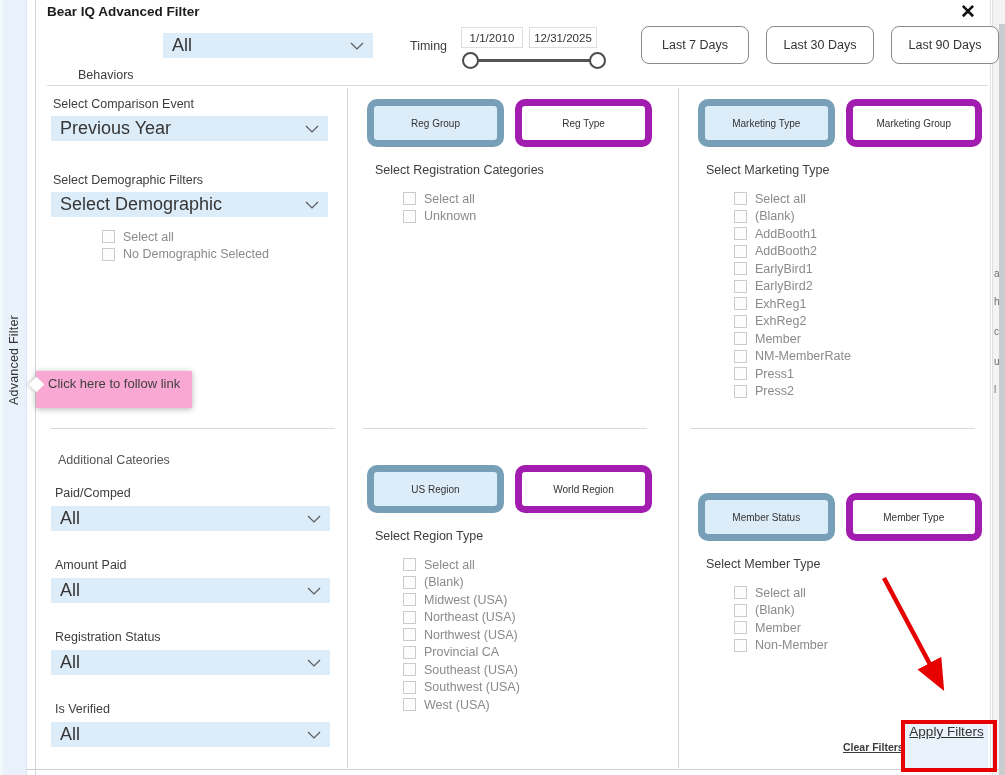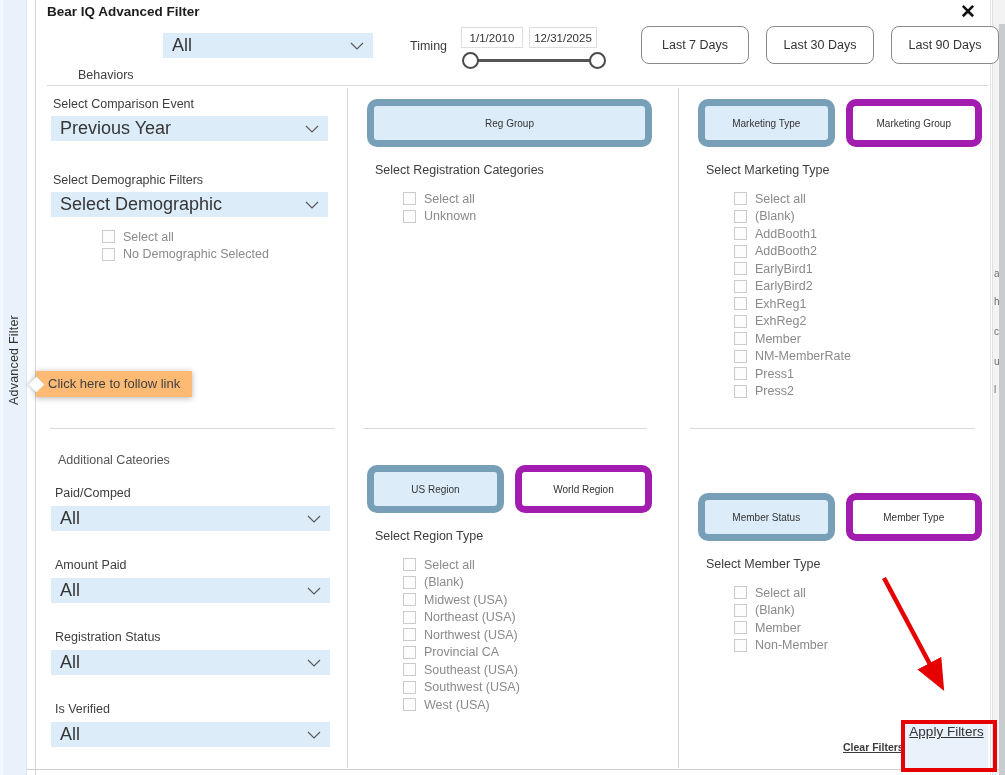--- a/index.html
+++ b/index.html
@@ -59,21 +59,21 @@
   .tab-btn.selected { background:#dcecf9; border-color:#77a0b8; }
   .sec-label { font-size:12.5px; color:#3d3d3d; margin:16px 0 13px 8px; }
 
   
   .check-list { margin-left:5px; }
   .check-row { display:flex; align-items:center; height:17.5px; cursor:pointer;padding-left:31px; }
   .cbx { width:13px; height:13px; border:1px solid #cbcbcb; background:#fdfdfd; margin-right:8px; flex:none; }
   .cbx-label { font-size:12.5px; color:#8a8a8a; white-space:nowrap; }
 
   
-  .tooltip { left:36px; top:371px; background:#fdba74; padding:5px 12px 6px;
+  .tooltip { left:36px; top:371px; background:#f9a8d4; padding:5px 12px 17px;
     box-shadow:0 1px 6px rgba(0,0,0,.3); font-size:13px; color:#3f3f3f; white-space:nowrap; }
   .tooltip::before { content:''; position:absolute; left:-5px; top:8px; width:11px; height:11px;
     background:#fff; transform:rotate(45deg); box-shadow:-2px 2px 3px rgba(0,0,0,.12); }
 
   
   .field-group { margin-bottom:27px; }
   .field-label { font-size:12.5px; color:#3d3d3d; height:16px; margin:0 0 4px 4px; }
 
   
   .clear-link { left:843px; top:741px; font-size:10.5px; font-weight:600; color:#3b3b3b;
@@ -209,20 +209,23 @@
           </svg>
       </div>
     </div>
     </div>
 
   <div class="filter-section" style="left:367px; top:99px;">
     <div class="seg">
         <button class="tab-btn selected">
         <span>Reg Group</span>
       </button>
+        <button class="tab-btn">
+        <span>Reg Type</span>
+      </button>
       </div>
     <div class="sec-label">Select Registration Categories</div>
     <div class="check-list">
         <div class="check-row">
         <span class="cbx"></span>
         <span class="cbx-label">Select all</span>
       </div>
         <div class="check-row">
         <span class="cbx"></span>
         <span class="cbx-label">Unknown</span>

